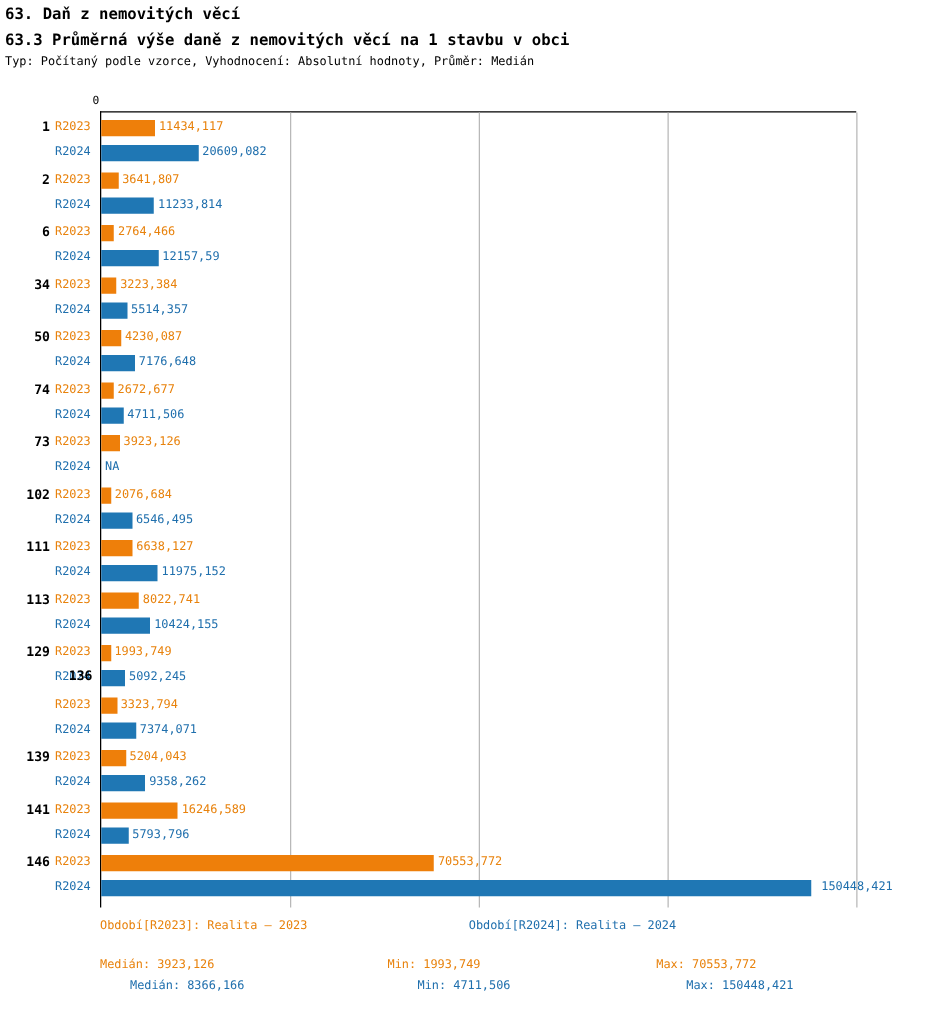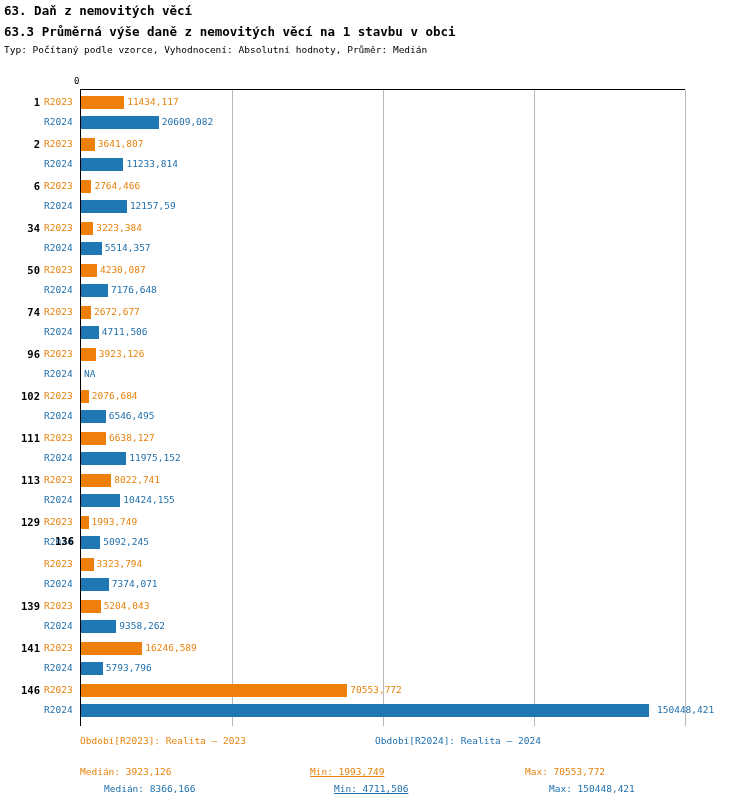--- a/index.html
+++ b/index.html
@@ -141,21 +141,21 @@
     width: 750px;
     font-size: 9.5px;
   }
   .stat {
     position: absolute;
     white-space: nowrap;
   }
   .stat-r1 { top: 0; }
   .stat-r2 { top: 17px; padding-left: 24px; }
   .stat-c1 { left: 80px; }
-  .stat-c2 { left: 310px; text-decoration: underline; }
+  .stat-c2 { left: 310px; }
   .stat-c3 { left: 525px; }
   .c-2023 { color: #e8820c; }
   .c-2024 { color: #1f6fad; }
 </style>
 </head>
 <body>
 
 <div class="page">
 
   <div class="title-1">63. Daň z nemovitých věcí</div>
@@ -232,21 +232,21 @@
         <div class="row" style="top: 242px;">
           <span class="ser-label ser-2023">R2023</span>
           <div class="bar bar-2023" style="width: 10.0894px;"></div>
           <span class="val val-2023" style="left: 94.0894px;">2672,677</span>
         </div>
         <div class="row" style="top: 262px;">
           <span class="ser-label ser-2024">R2024</span>
           <div class="bar bar-2024" style="width: 17.7859px;"></div>
           <span class="val val-2024" style="left: 101.786px;">4711,506</span>
         </div>
-        <div class="grp-label" style="top: 288px;">96</div>
+        <div class="grp-label" style="top: 288px;">73</div>
         <div class="row" style="top: 284px;">
           <span class="ser-label ser-2023">R2023</span>
           <div class="bar bar-2023" style="width: 14.8098px;"></div>
           <span class="val val-2023" style="left: 98.8098px;">3923,126</span>
         </div>
         <div class="row" style="top: 304px;">
           <span class="ser-label ser-2024">R2024</span>
           <span class="val val-2024" style="left: 84px;">NA</span>
         </div>
         <div class="grp-label" style="top: 330px;">102</div>

